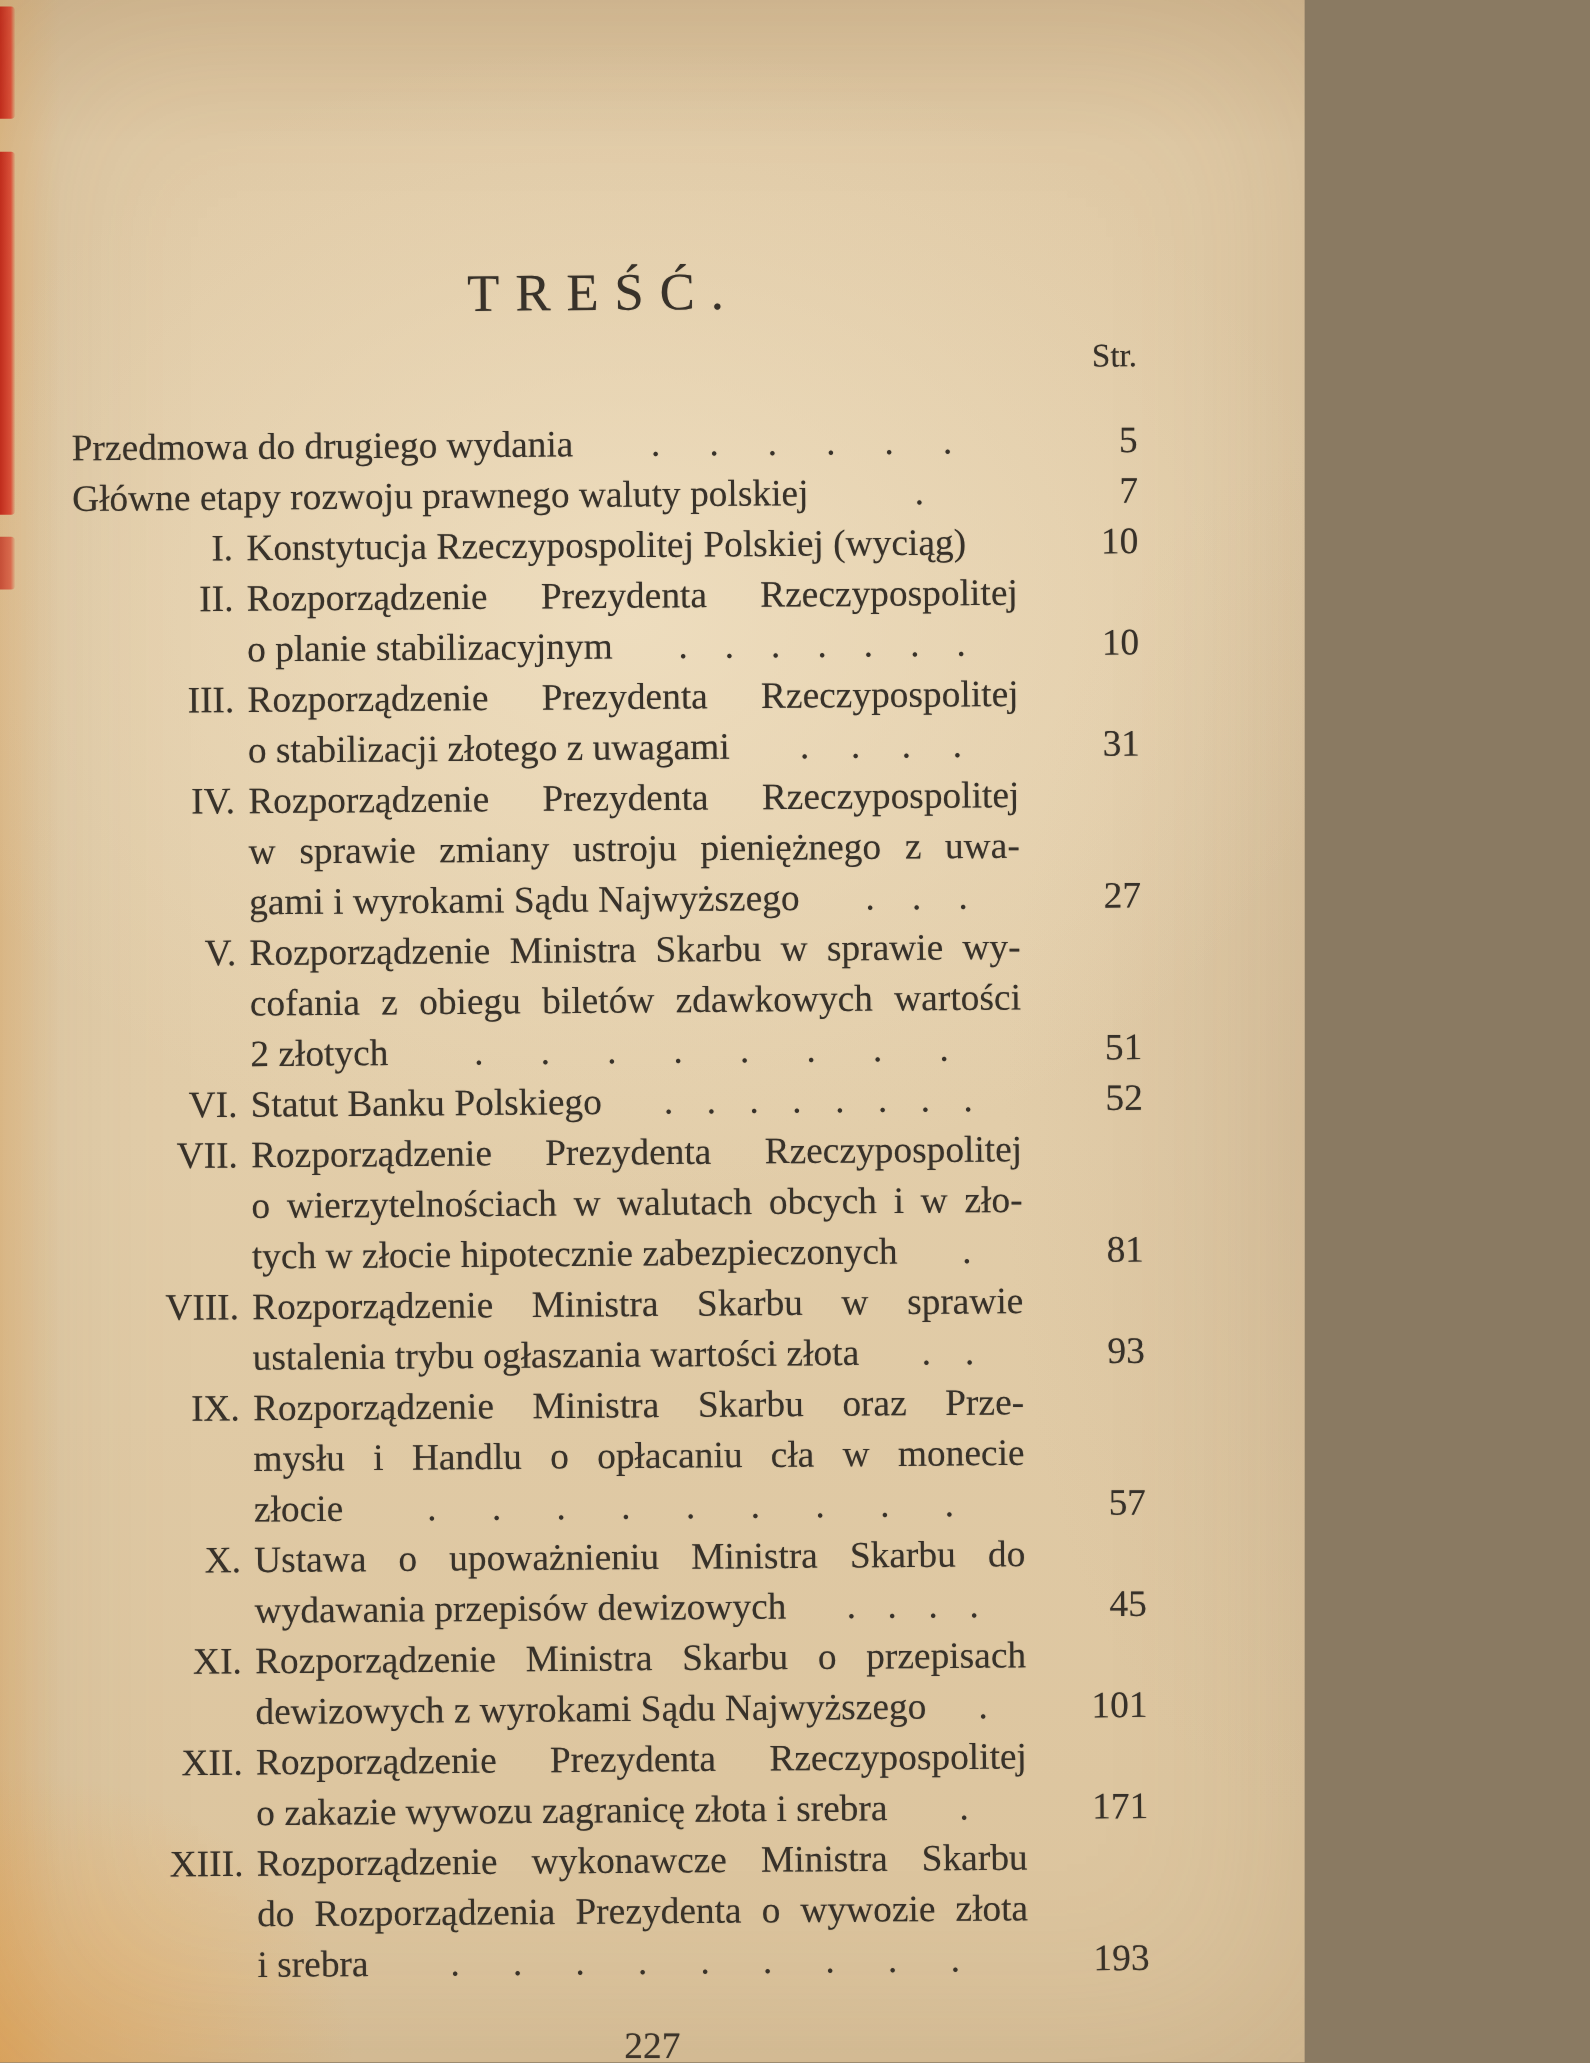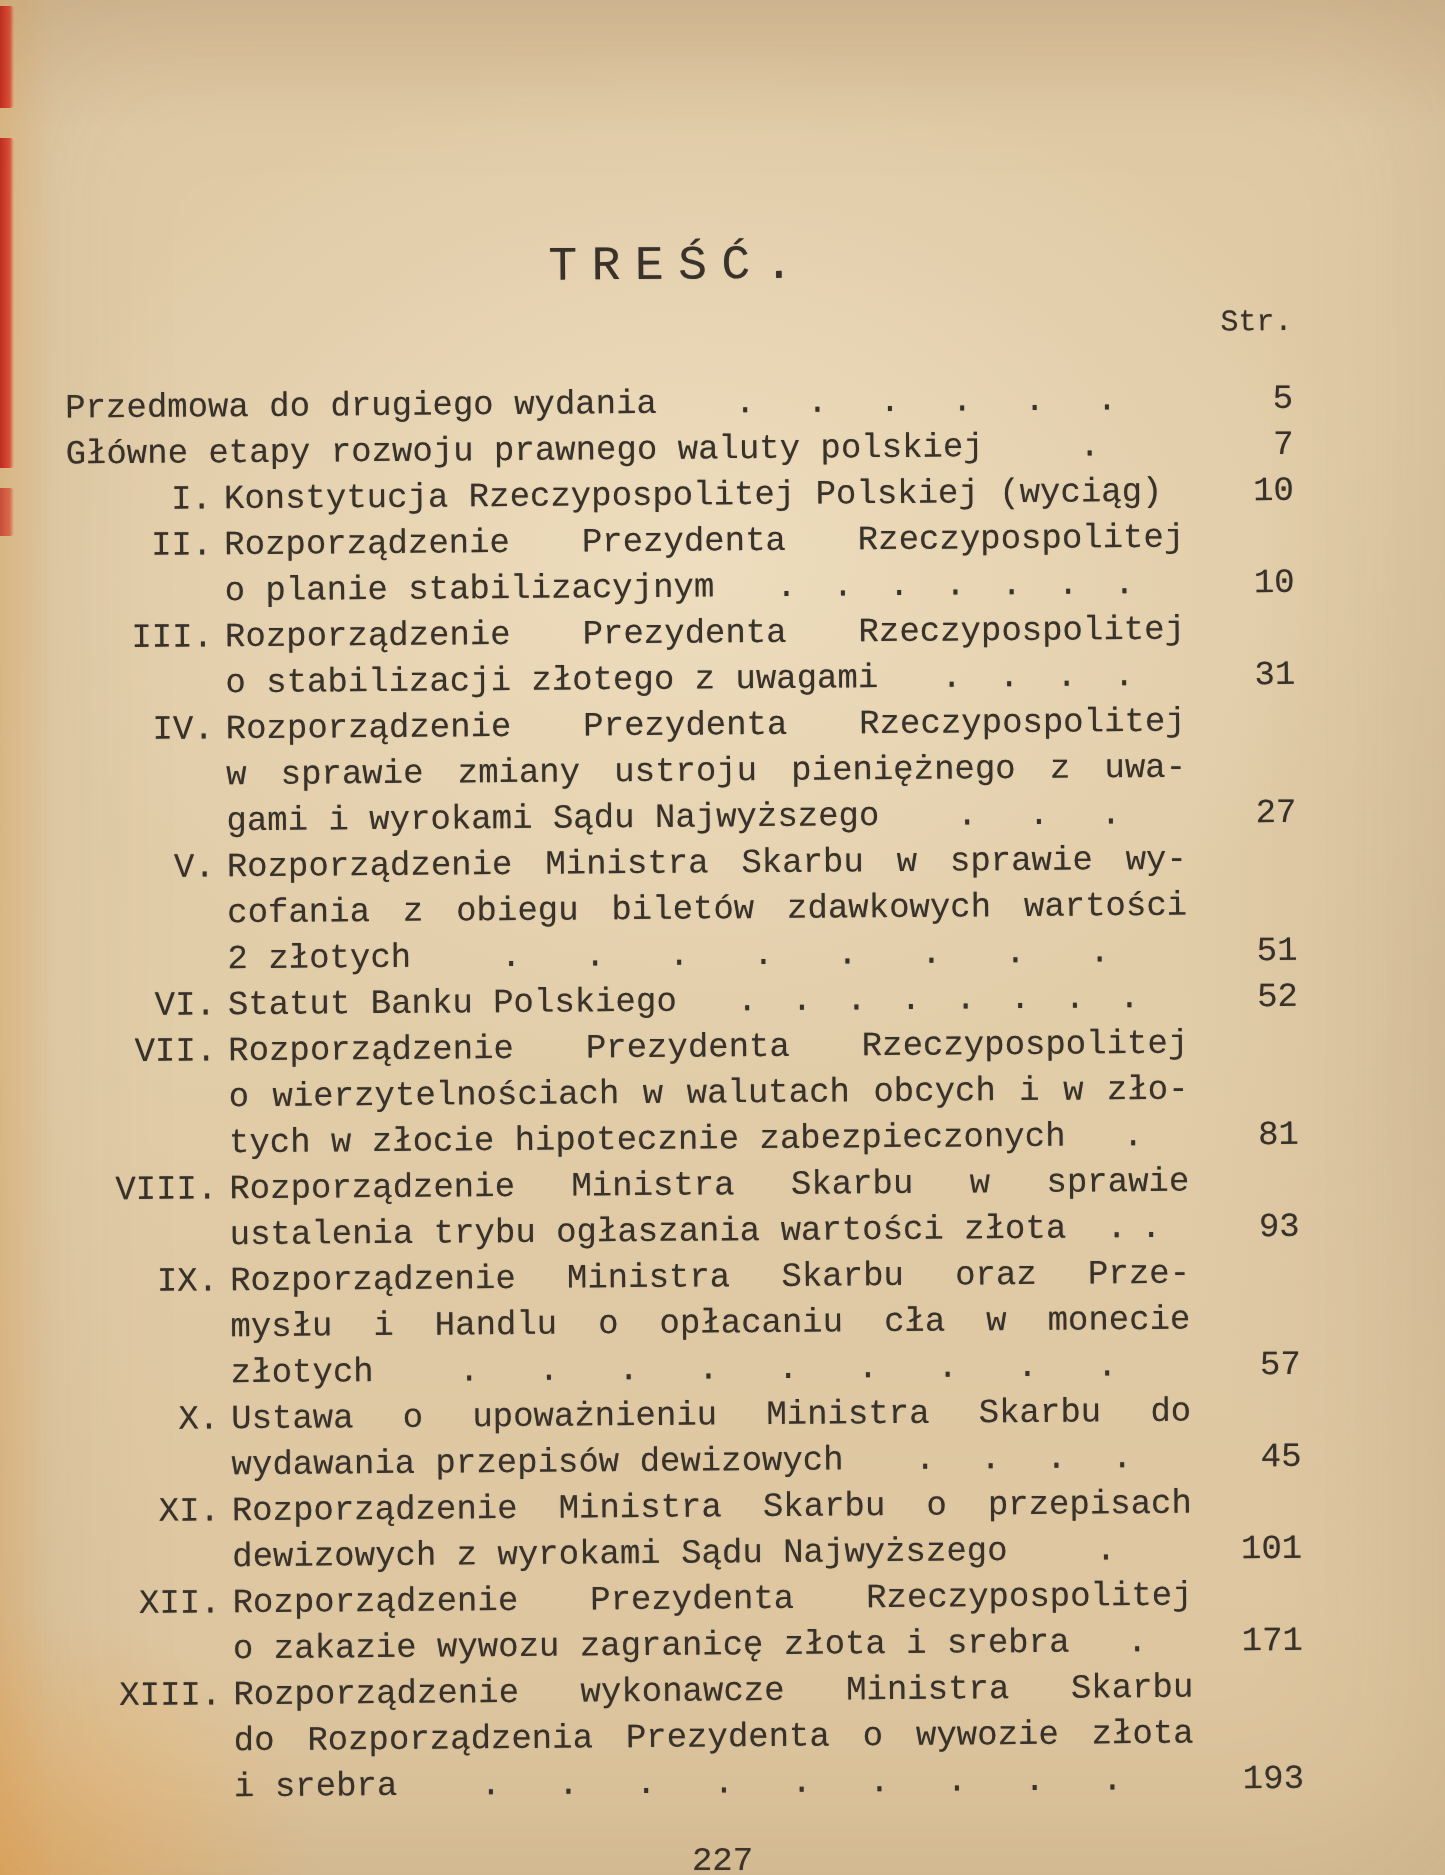--- a/index.html
+++ b/index.html
@@ -1,20 +1,20 @@
 <!DOCTYPE html>
 <html style="--paper: #e0caa6; --ink: #38322a; --red-edge: #c7291b;"><head>
 <meta charset="utf-8">
 <style>
   html,body{margin:0;padding:0;background:#8a7a62;}
   .page{
     position:relative;
-    width:1445px;height:1875px;
+    width:1186px;height:1875px;
     overflow:hidden;
-    font-family:Liberation Mono, monospace;
+    font-family:Liberation Serif, serif;
     color:var(--ink,#38322a);
     background:
       radial-gradient(ellipse 950px 750px at 48% 30%, rgba(240,224,194,.85), rgba(240,224,194,0) 70%),
       radial-gradient(ellipse 520px 430px at 0% 100%, rgba(238,163,72,.55), rgba(238,163,72,0) 62%),
       radial-gradient(ellipse 420px 950px at 100% 55%, rgba(208,183,148,.45), rgba(208,183,148,0) 65%),
       linear-gradient(90deg, rgba(228,172,100,.40), rgba(228,172,100,0) 55px),
       linear-gradient(180deg, #d6bd97 0px, #e0caa6 130px, #e2cda9 55%, #dbc39c 100%);
   }
   .page::after{ 
     content:"";position:absolute;inset:0;pointer-events:none;
@@ -256,21 +256,21 @@
           </div>
     <div class="pg">93</div>
   </div>
 
   <div class="row">
     <div class="num">IX.</div>
     <div class="text">
             <div class="line just">Rozporządzenie Ministra Skarbu oraz Prze-</div>
             <div class="line just">mysłu i Handlu o opłacaniu cła w monecie</div>
             <div class="line last">
-              <span class="t">złotych</span>
+              <span class="t">złocie</span>
               <span class="leader">
                 <span class="dot">.</span>
                 <span class="dot">.</span>
                 <span class="dot">.</span>
                 <span class="dot">.</span>
                 <span class="dot">.</span>
                 <span class="dot">.</span>
                 <span class="dot">.</span>
                 <span class="dot">.</span>
                 <span class="dot">.</span>

